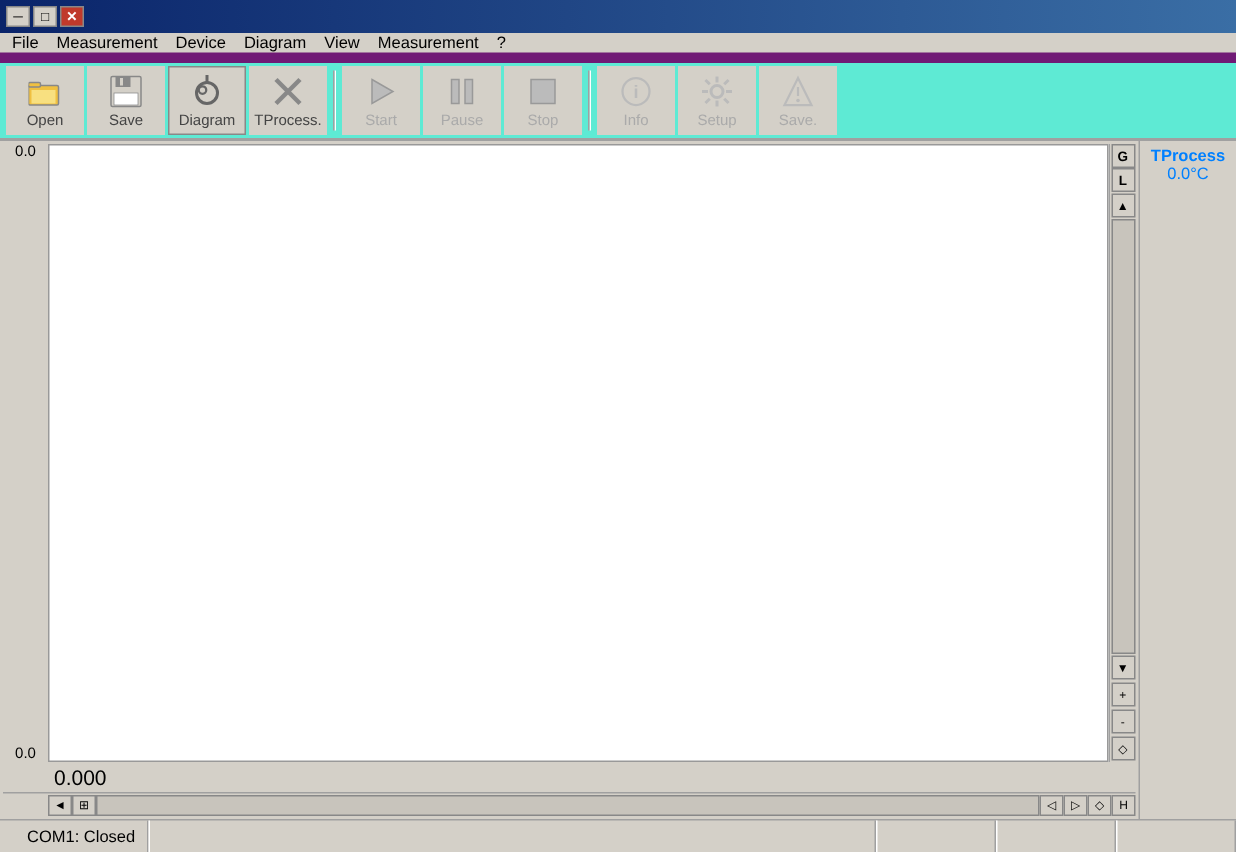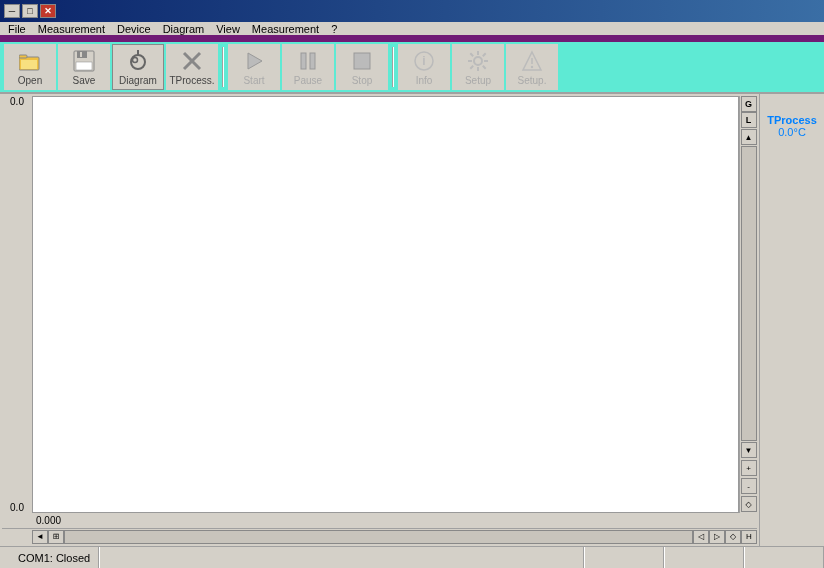--- a/index.html
+++ b/index.html
@@ -159,21 +159,21 @@
       flex: 1;
       background: white;
       border: 1px solid #999;
       position: relative;
     }
     #x-axis-area {
       display: flex;
       padding-left: 30px;
     }
     #x-axis-value {
-      font-size: 10px;
+      font-size: 14px;
       color: #000;
       padding: 2px 4px;
     }
 
     
     #right-scrollbar {
       width: 18px;
       background: #d4d0c8;
       display: flex;
       flex-direction: column;
@@ -208,21 +208,21 @@
       flex: 1;
       width: 16px;
       background: #c8c4bc;
       border: 1px solid #888;
     }
 
     
     #right-panel {
       width: 65px;
       background: #d4d0c8;
-      padding: 20px;
+      padding: 4px;
       display: flex;
       flex-direction: column;
       gap: 4px;
       border-left: 1px solid #a0a0a0;
     }
     .legend-item {
       display: flex;
       flex-direction: column;
       align-items: center;
       font-size: 10px;
@@ -416,21 +416,21 @@
   </div>
 
   <div class="toolbar-btn disabled">
     <div class="btn-icon">
       <svg width="22" height="22" viewBox="0 0 22 22">
         <polygon points="11,2 20,20 2,20" fill="none" stroke="#bbb" stroke-width="1.5"></polygon>
         <line x1="11" y1="8" x2="11" y2="14" stroke="#bbb" stroke-width="1.5"></line>
         <circle cx="11" cy="17" r="1.2" fill="#bbb"></circle>
       </svg>
     </div>
-    <span>Setup.</span>
+    <span>Save.</span>
   </div>
 </div>
 
 <div id="main-area">
 
   <div id="chart-container">
     <div id="chart-area">
 
       <div id="y-axis">
         <span>0.0</span>

